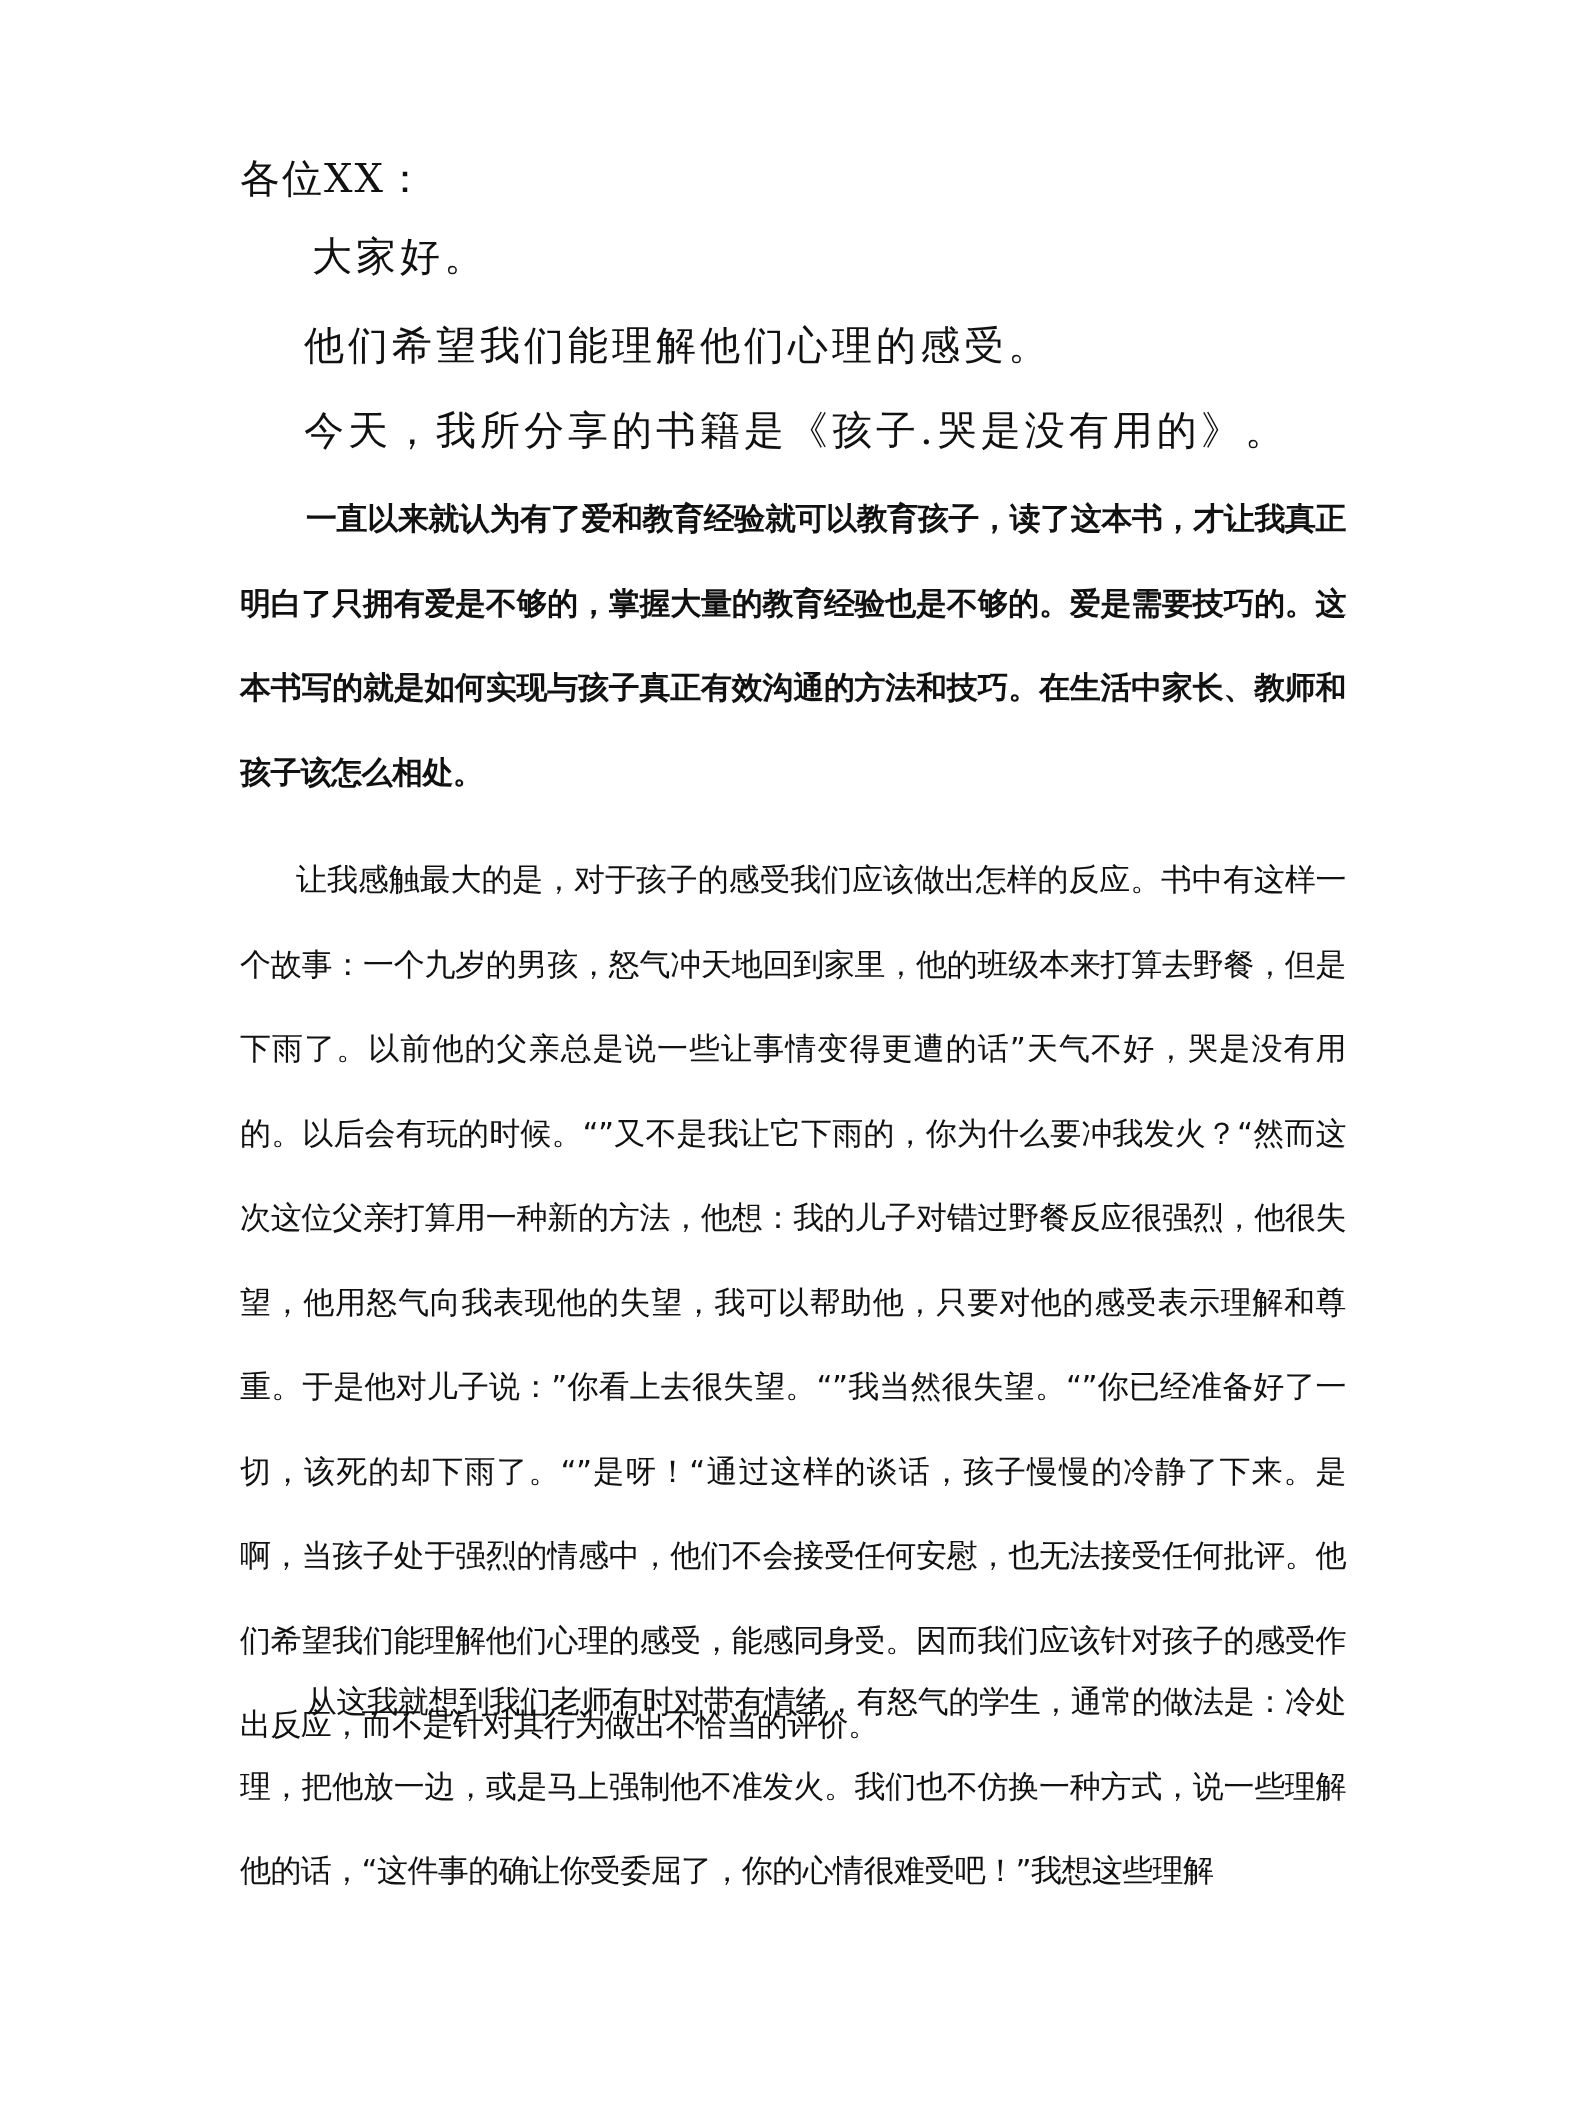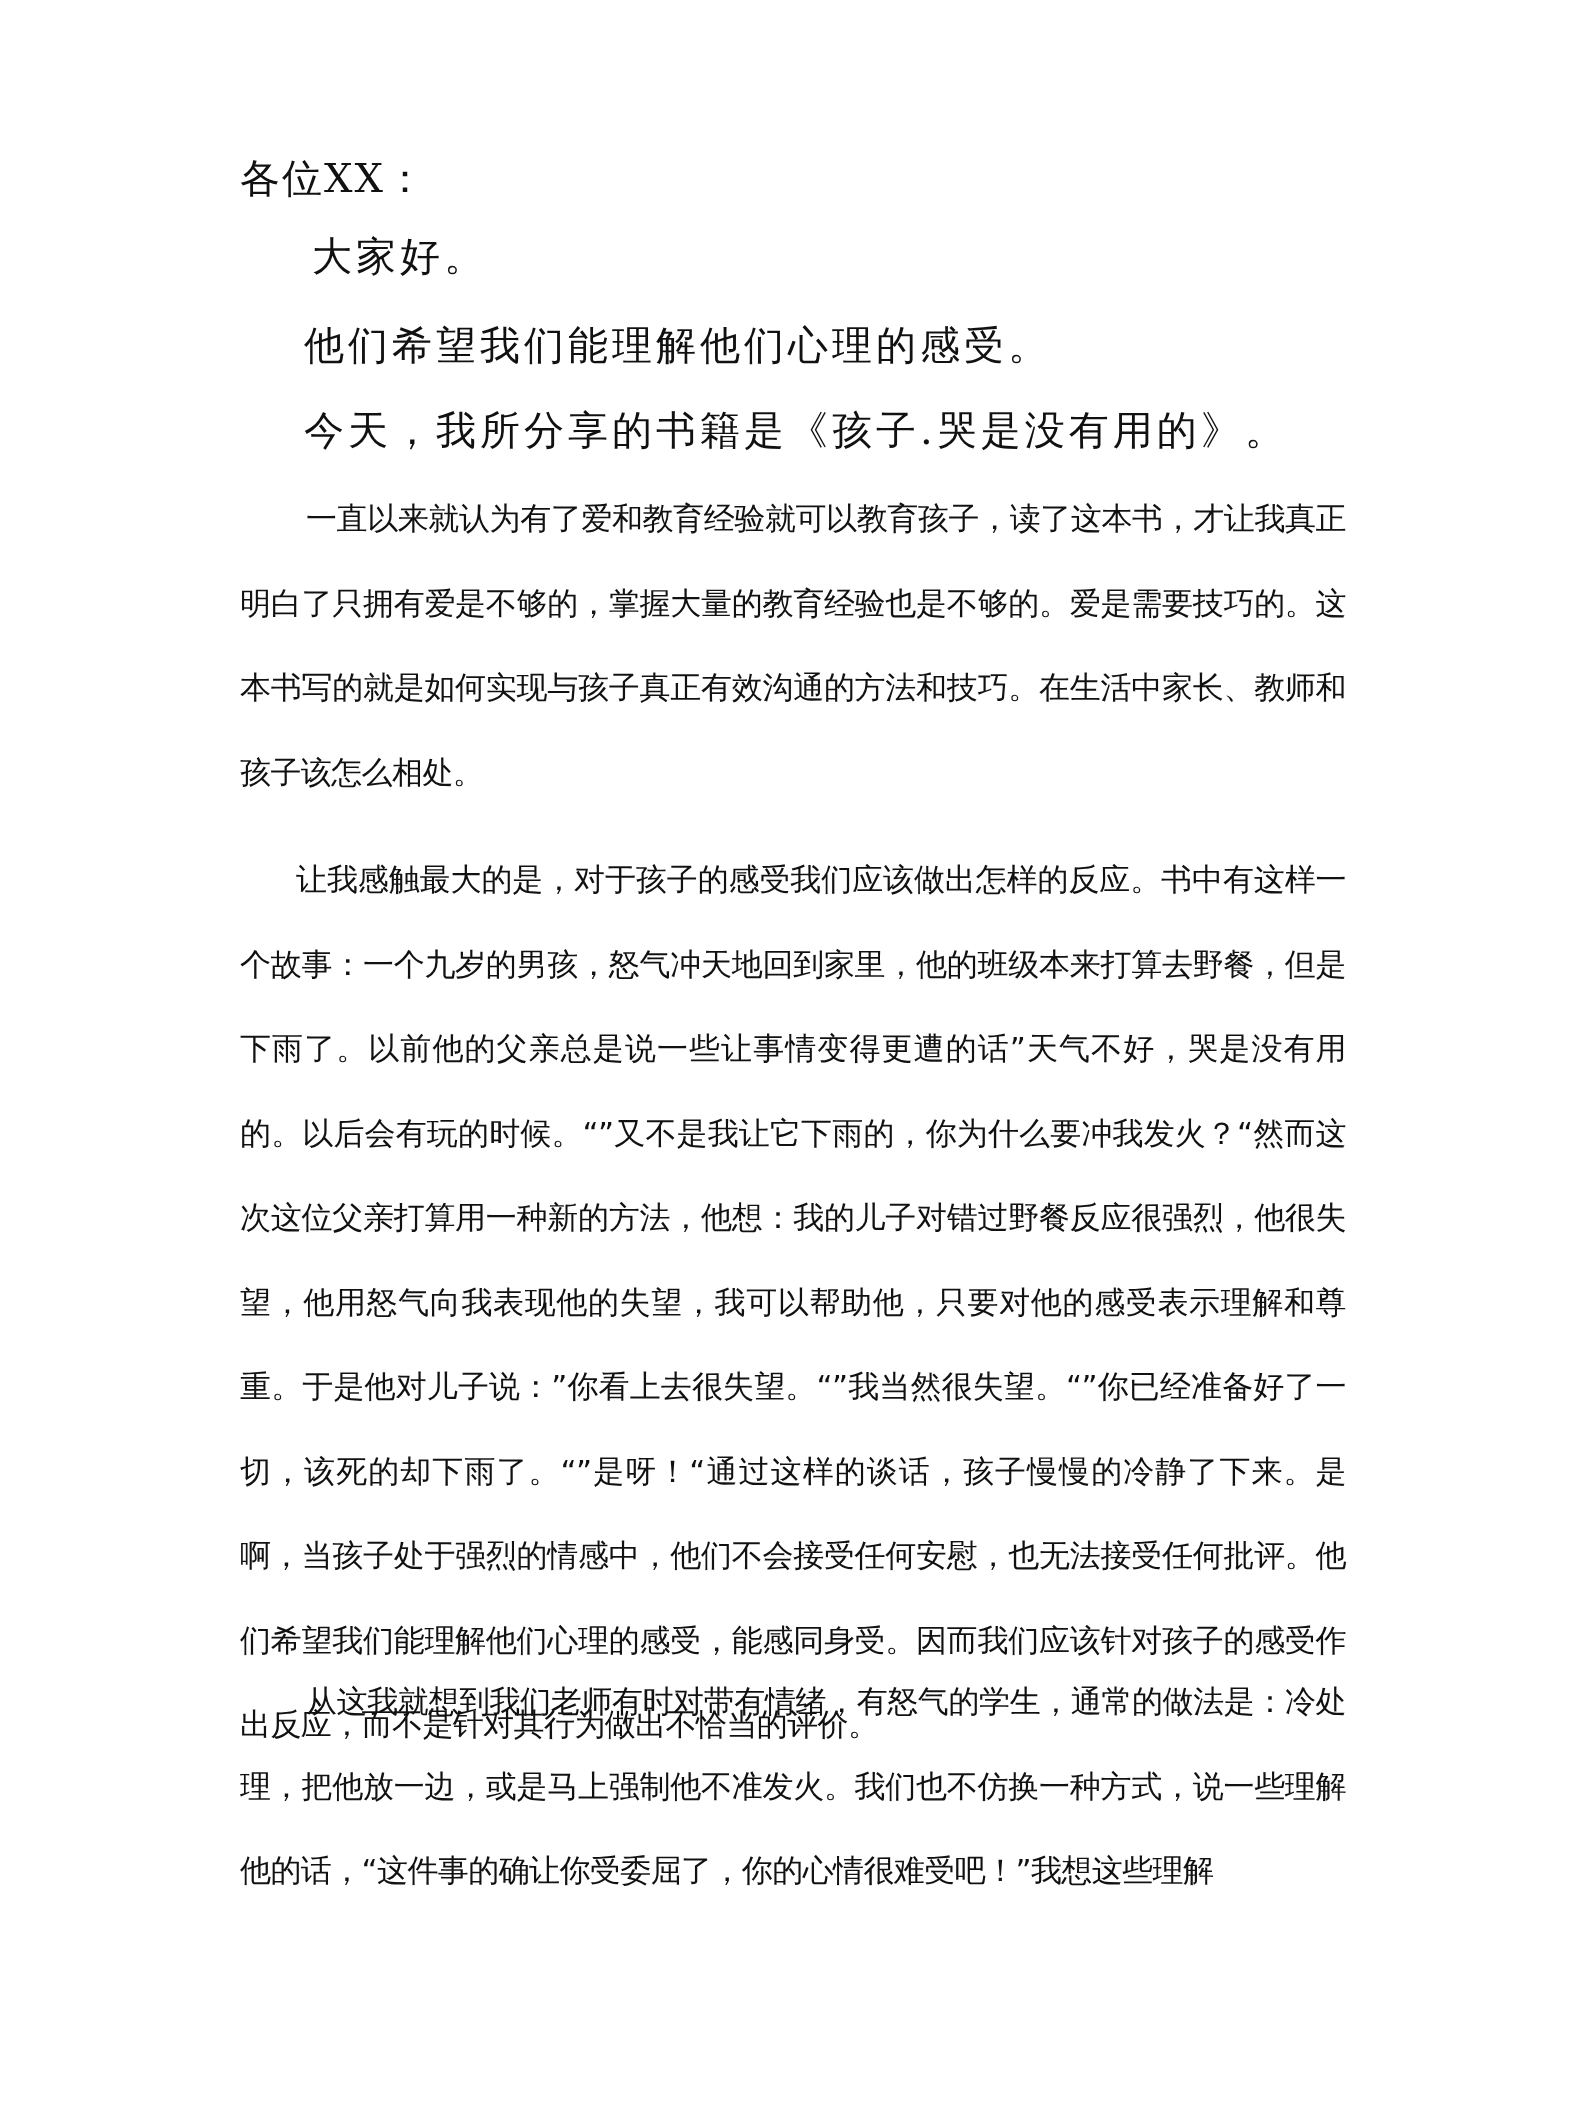--- a/index.html
+++ b/index.html
@@ -38,21 +38,21 @@
       left: 0;
       width: 1106px;
       font-family: "DejaVu Sans", "Liberation Sans", sans-serif;
       font-size: 31px;
       line-height: 84.5px;
       text-align: justify;
       text-align-last: left;
       letter-spacing: -0.6px;
       margin: 0;
     }
-    .p1 { top: 476px; text-indent: 66px; }
+    .p1 { top: 476px; text-indent: 66px; font-weight: bold; }
     .p2 { top: 837px; text-indent: 56px; }
     .p3 { top: 1659px; text-indent: 66px; }
   </style>
 </head>
 <body>
 
 <div class="page">
   <div class="serif-line greeting">各位XX：</div>
   <div class="serif-line hello">大家好。</div>
   <div class="serif-line happy">他们希望我们能理解他们心理的感受。</div>

